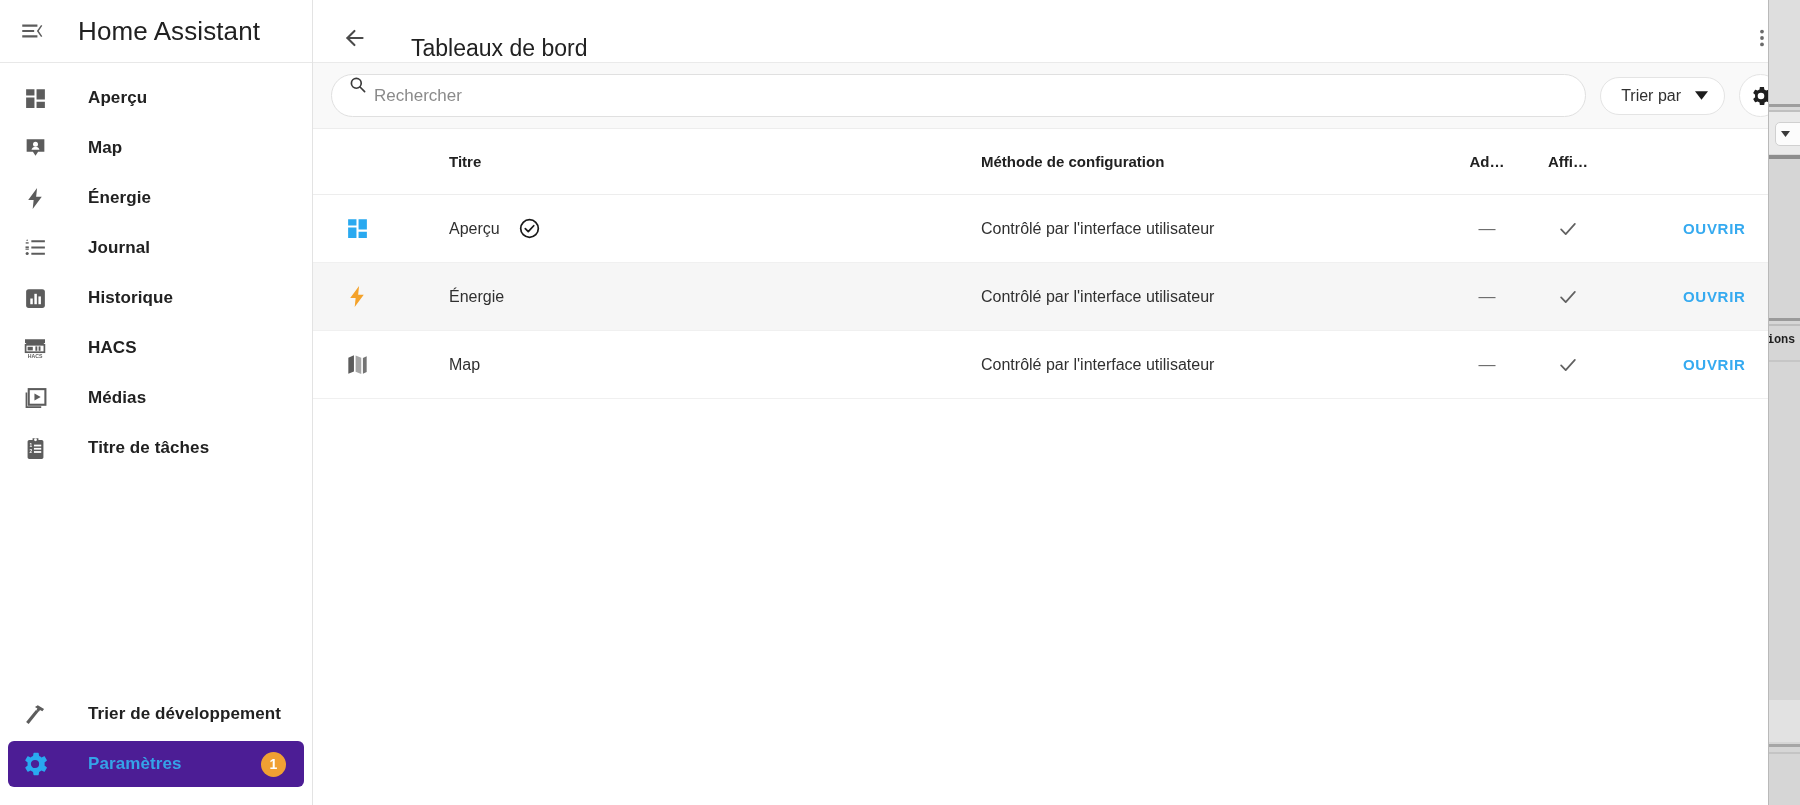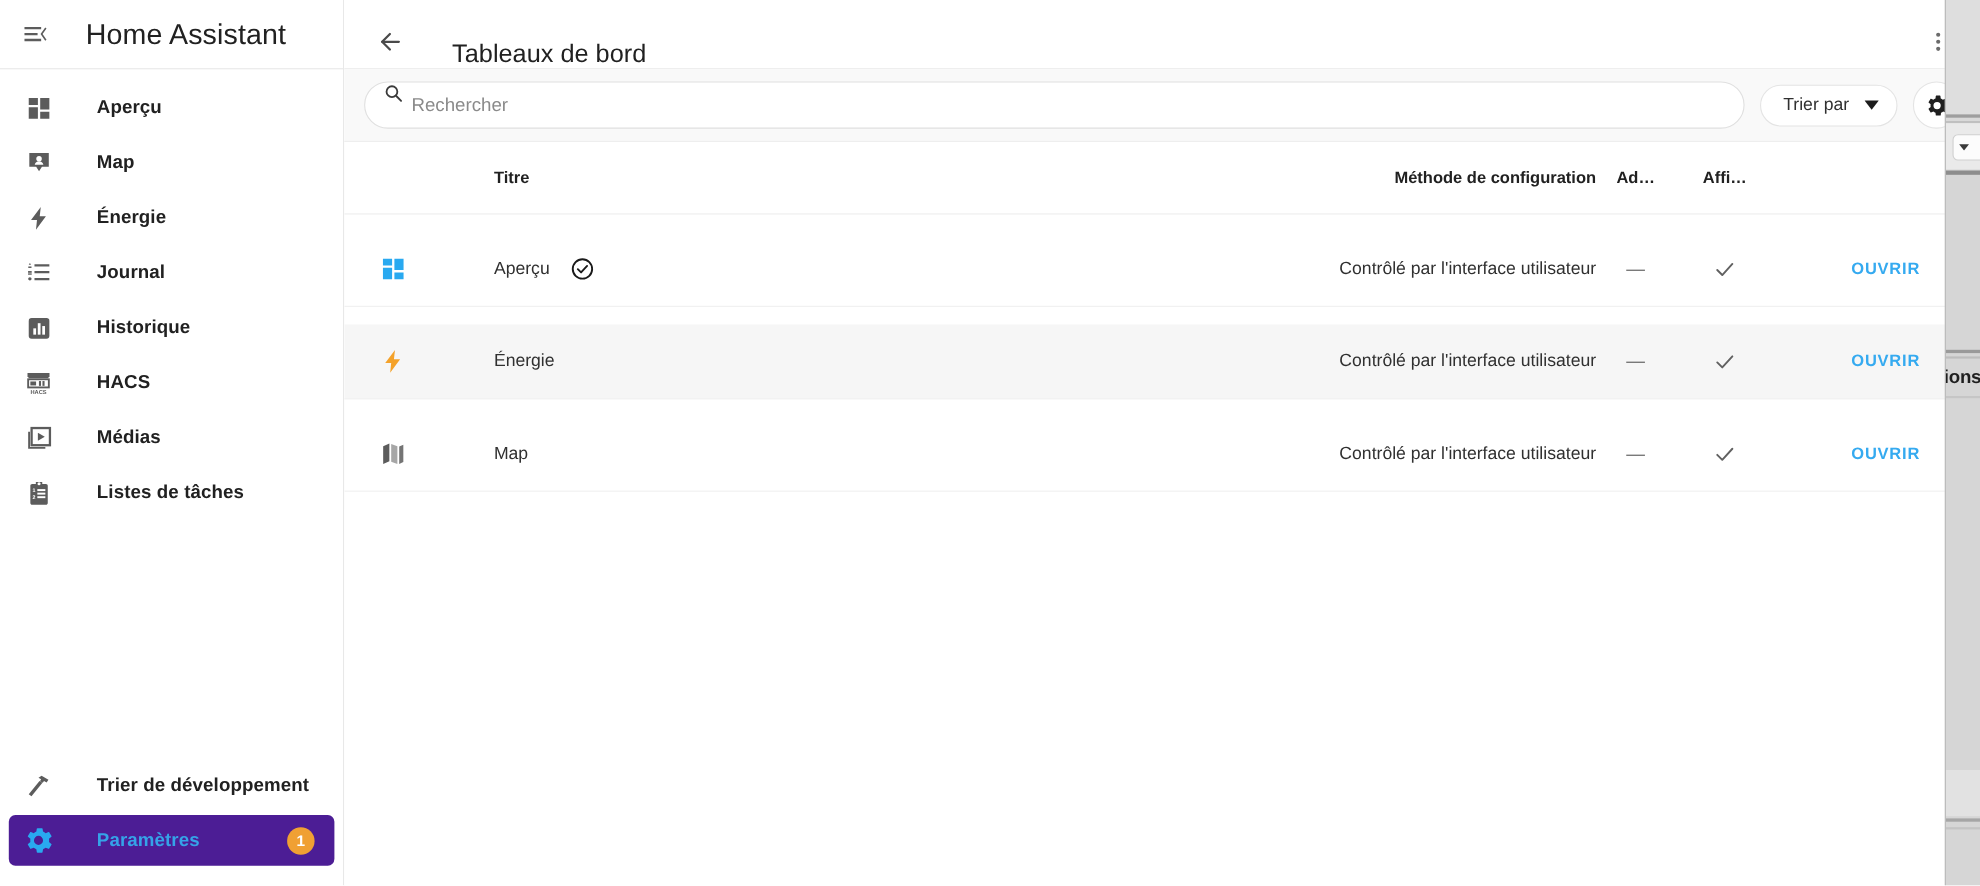--- a/index.html
+++ b/index.html
@@ -131,38 +131,38 @@
   }
   .gear-btn {
     width: 43px; height: 43px; min-width: 43px;
     background: #ffffff; border: 1px solid #e4e4e4;
     border-radius: 50%; cursor: pointer;
     display: flex; align-items: center; justify-content: center;
     color: #1f1f1f;
   }
 
   
-  .table { flex: 1 1 auto; display: flex; flex-direction: column; overflow: hidden; gap: 16px; }
+  .table { flex: 1 1 auto; display: flex; flex-direction: column; overflow: hidden; }
   .thead {
     height: 66px; min-height: 66px;
     display: flex; align-items: center;
     border-bottom: 1px solid #ededed;
     font-size: 15px; font-weight: 700; color: #212121;
   }
   .trow {
     height: 68px; min-height: 68px;
     display: flex; align-items: center;
     border-bottom: 1px solid #f0f0f0;
     cursor: pointer;
   }
   .trow.hover { background: #f6f6f6; }
 
   .c-icon    { width: 88px; min-width: 88px; display:flex; align-items:center; justify-content:center; }
   .c-title   { width: 580px; min-width: 580px; display:flex; align-items:center; gap: 18px; padding-left: 48px; }
-  .c-method  { width: 470px; min-width: 470px; padding-left: 0px; text-align: right; }
+  .c-method  { width: 470px; min-width: 470px; padding-left: 0px; }
   .c-admin   { width: 72px; min-width: 72px; display:flex; align-items:center; justify-content:center; }
   .c-show    { width: 90px; min-width: 90px; display:flex; align-items:center; justify-content:center; }
   .c-open    { flex: 1 1 auto; padding-left: 70px; }
 
   .cell-text { font-size: 16px; color: #303030; white-space: nowrap; }
   .open-link {
     font-size: 15px; font-weight: 700; color: #35aaf0;
     letter-spacing: .7px; cursor: pointer; background: none;
     border: none; font-family: "Liberation Sans", sans-serif;
     padding: 0;
@@ -188,22 +188,22 @@
     position:absolute; left:6px; top:122px; width:34px; height:24px;
     background:#fcfcfc; border:1px solid #d0d0d0; border-radius:5px;
     display:flex; align-items:center; justify-content:flex-start; padding-left:5px;
   }
   .bgw-line2       { position:absolute; left:0; right:0; top:155px; height:4px;  background:#8d8d8d; }
   .bgw-body        { position:absolute; left:0; right:0; top:159px; bottom:0;    background:#d6d6d6; }
   .bgw-sep1        { position:absolute; left:0; right:0; top:318px; height:3px;  background:#9a9a9a; }
   .bgw-sep1b       { position:absolute; left:0; right:0; top:324px; height:2px;  background:#bdbdbd; }
   .bgw-text {
     position:absolute; left:-2px; top:333px;
-    font-size:17px; font-weight:700; color:#1f1f1f;
-    white-space:nowrap; letter-spacing:-.2px;
+    font-size:12px; font-weight:700; color:#1f1f1f;
+    white-space:nowrap; letter-spacing:-.2px;font-family:Liberation Mono, monospace;
   }
   .bgw-sep2        { position:absolute; left:0; right:0; top:360px; height:2px;  background:#c6c6c6; }
   .bgw-foot        { position:absolute; left:0; right:0; top:700px; height:42px; background:#e2e2e2; }
   .bgw-sep3        { position:absolute; left:0; right:0; top:744px; height:3px;  background:#a6a6a6; }
   .bgw-sep3b       { position:absolute; left:0; right:0; top:752px; height:2px;  background:#c4c4c4; }
 
   svg { display: block; }
 </style>
 </head>
 <body>
@@ -309,21 +309,21 @@
           <svg width="25" height="25" viewBox="0 0 24 24" fill="currentColor">
             <path d="M9.2 2.2h5.6v1.6h3.2c.9 0 1.6.7 1.6 1.6v15c0 .9-.7 1.6-1.6 1.6H6c-.9 0-1.6-.7-1.6-1.6v-15c0-.9.7-1.6 1.6-1.6h3.2V2.2z"></path>
             <circle cx="12" cy="3.6" r="1.35" fill="#fff"></circle>
             <rect x="10.5" y="8.3" width="7" height="1.7" fill="#fff"></rect>
             <rect x="10.5" y="11.4" width="7" height="1.7" fill="#fff"></rect>
             <rect x="10.5" y="14.5" width="7" height="1.7" fill="#fff"></rect>
             <text x="7.6" y="10.5" font-size="4.6" font-weight="700" text-anchor="middle" font-family="Liberation Sans, sans-serif" fill="#fff">1</text>
             <text x="7.6" y="16.5" font-size="4.6" font-weight="700" text-anchor="middle" font-family="Liberation Sans, sans-serif" fill="#fff">2</text>
           </svg>
         </span>
-        <span class="side-label">Listes de tâches</span>
+        <span class="side-label">Titre de tâches</span>
       </div>
 
     </div>
 
     <div class="side-spacer"></div>
 
     <div class="side-bottom">
 
       <div class="side-item">
         <span class="side-icon">

